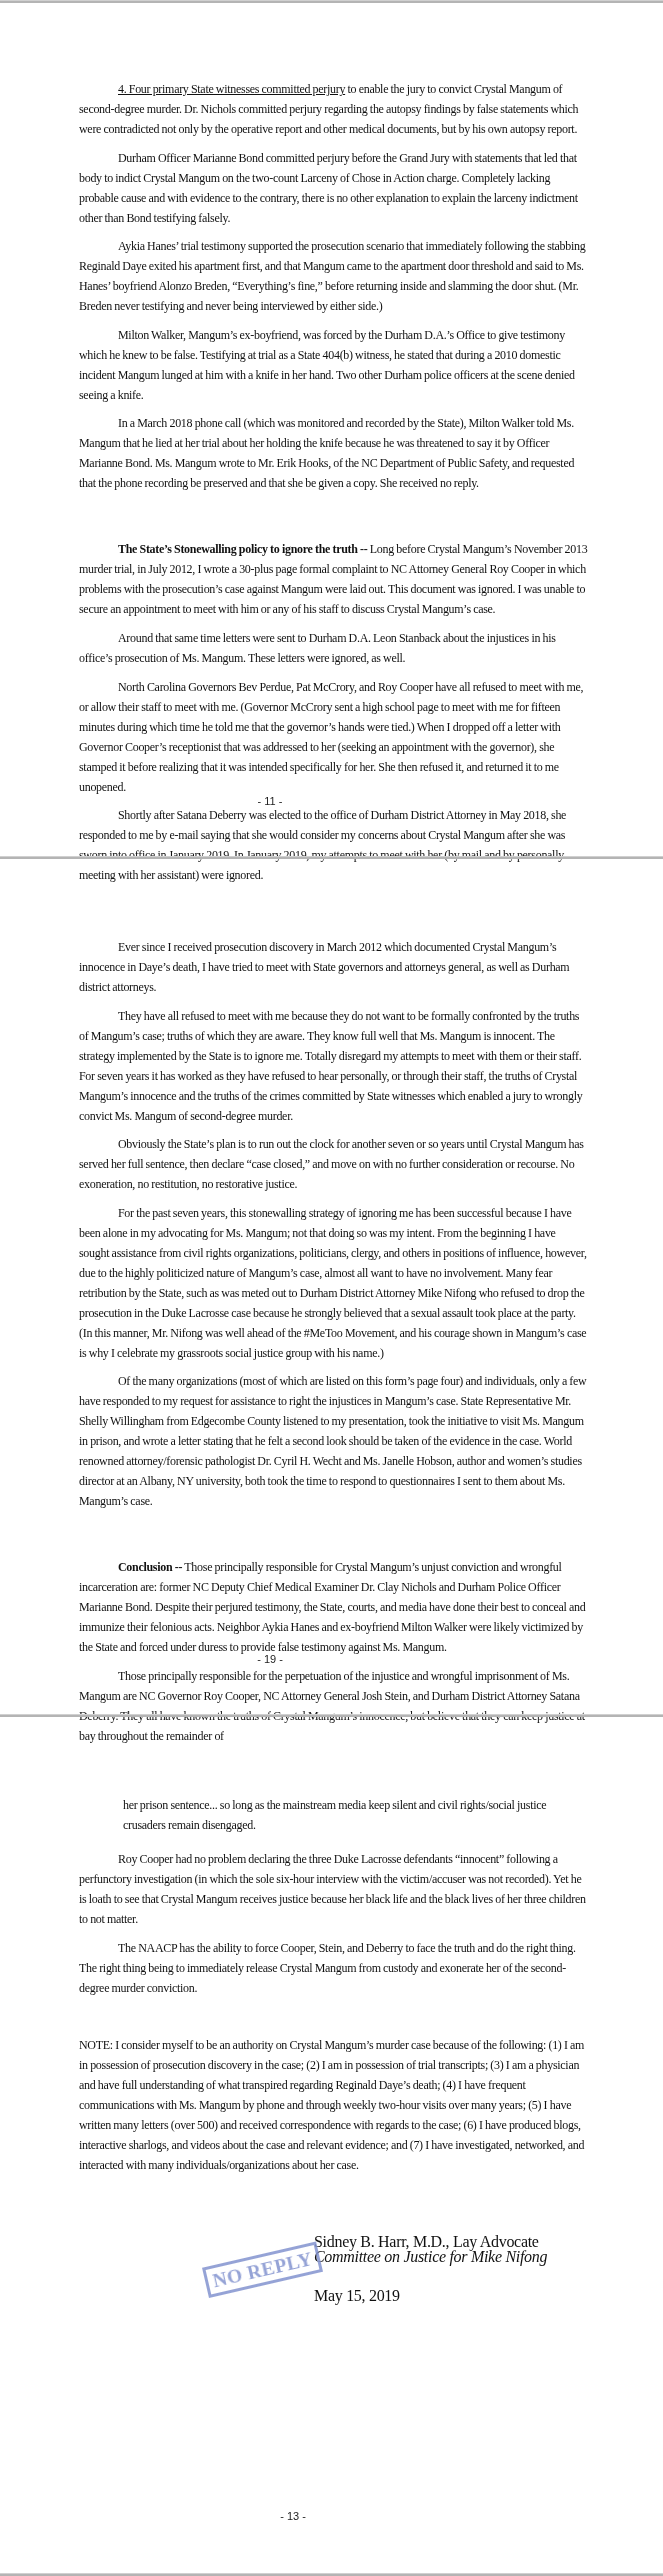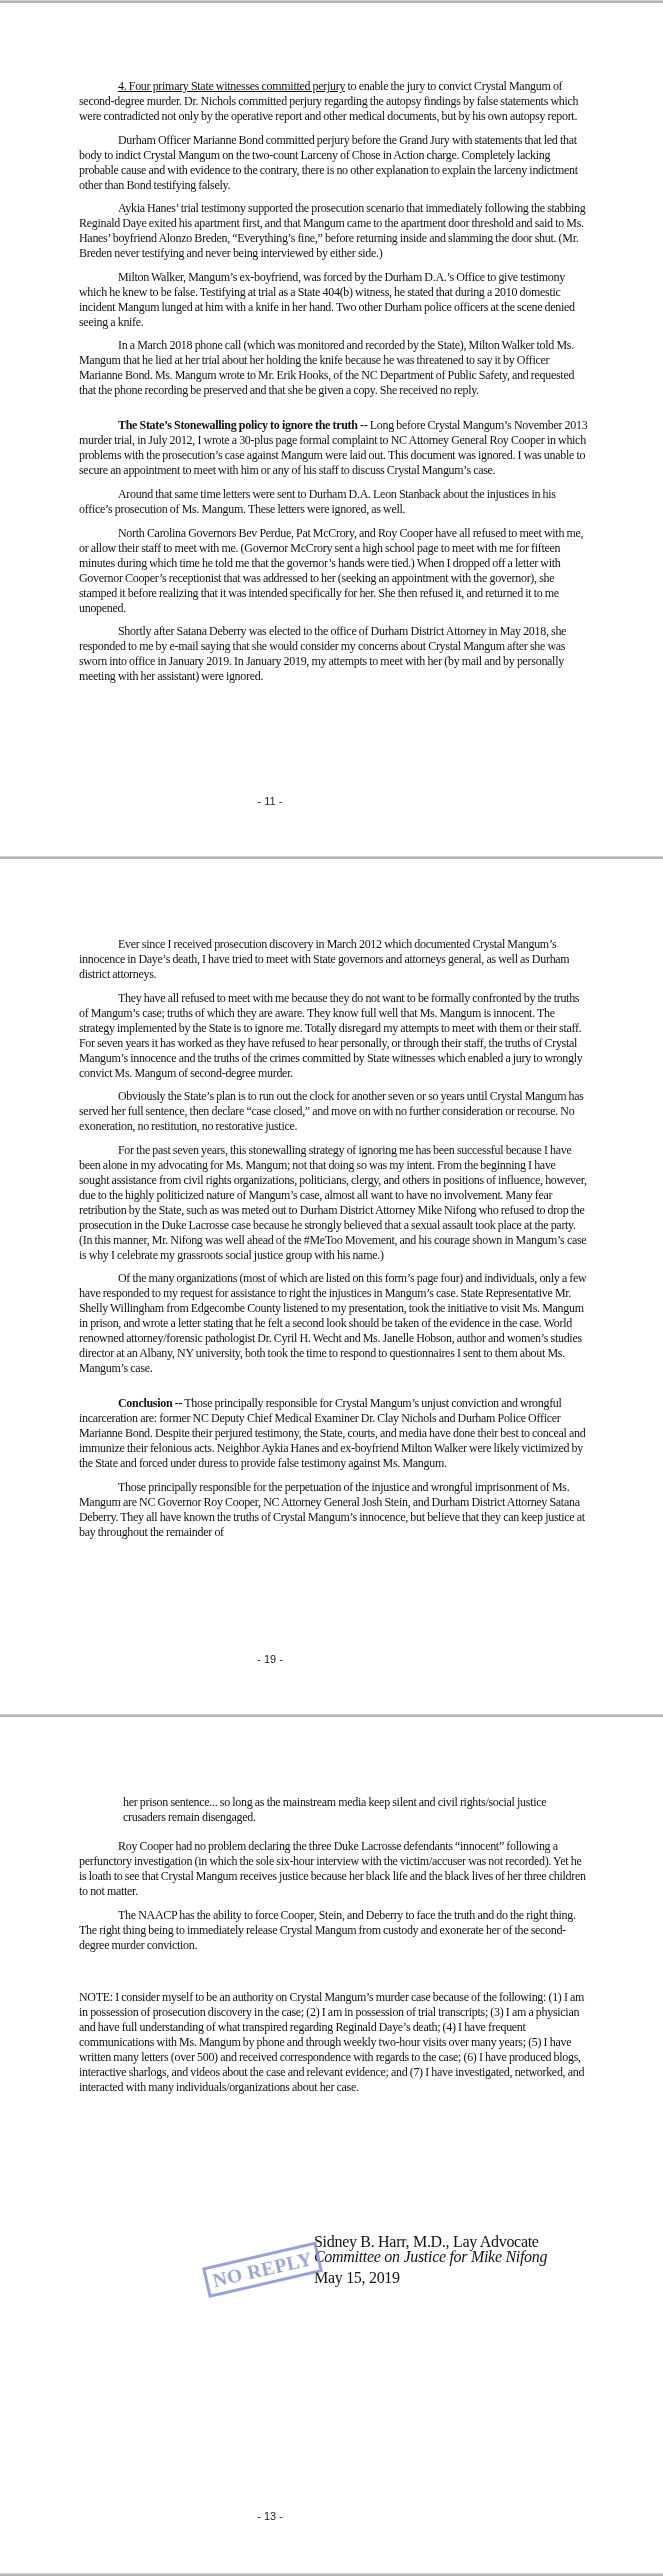--- a/index.html
+++ b/index.html
@@ -26,51 +26,51 @@
     .page {
       position: absolute;
       left: 0;
       width: 664px;
     }
     .text-block {
       position: absolute;
       left: 79px;
       width: 509px;
       font-size: 12px;
-      line-height: 15px;
+      line-height: 20px;
       letter-spacing: -0.3px;
       word-spacing: -0.3px;
     }
     .para {
       margin: 0 0 8.6px 0;
       text-indent: 39px;
       text-align: left;
     }
     .para.noindent { text-indent: 0; }
-    .para.gap-before { margin-top: 20px; }
+    .para.gap-before { margin-top: 46px; }
     .underline { text-decoration: underline; }
     .bold { font-weight: bold; }
     .page-number {
       position: absolute;
       left: 0;
       width: 540px;
       text-align: center;
       font-family: "Liberation Sans", "DejaVu Sans", sans-serif;
       font-size: 11px;
       color: #222222;
     }
     .signature {
       position: absolute;
       left: 314px;
       font-size: 16px;
       line-height: 15px;
       letter-spacing: -0.3px;
     }
     .signature .italic { font-style: italic; }
-    .signature .date { margin-top: 6px; }
+    .signature .date { margin-top: 24px; }
     .stamp {
       position: absolute;
       left: 209px;
       top: 2267px;
       padding: 0 4.7px;
       border: 3.1px solid #8c9ad0;
       color: #8393cf;
       opacity: 0.85;
       font-family: "Liberation Serif", "DejaVu Serif", serif;
       font-weight: bold;
@@ -128,17 +128,17 @@
   </div>
 
   <div class="signature" style="top:2234px;">
     <div>Sidney B. Harr, M.D., Lay Advocate</div>
     <div class="italic">Committee on Justice for Mike Nifong</div>
     <div class="date">May 15, 2019</div>
   </div>
 
   <div class="stamp" style="color: rgb(131, 147, 207); border-color: rgb(131, 147, 207);">NO REPLY</div>
 
-  <div class="page-number" style="top:2510px;">- 13 -</div>
+  <div class="page-number" style="top:2510px;margin-left:23px;">- 13 -</div>
 </div>
 
 <div class="rule" style="top:2573px;"></div>
 
 
 </body></html>

